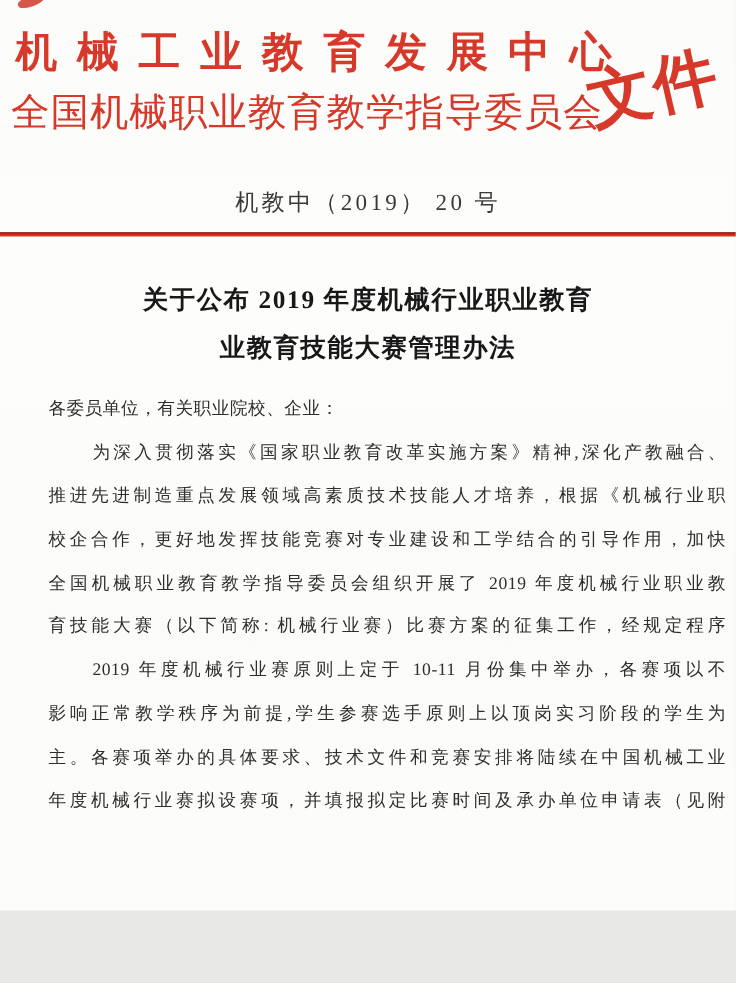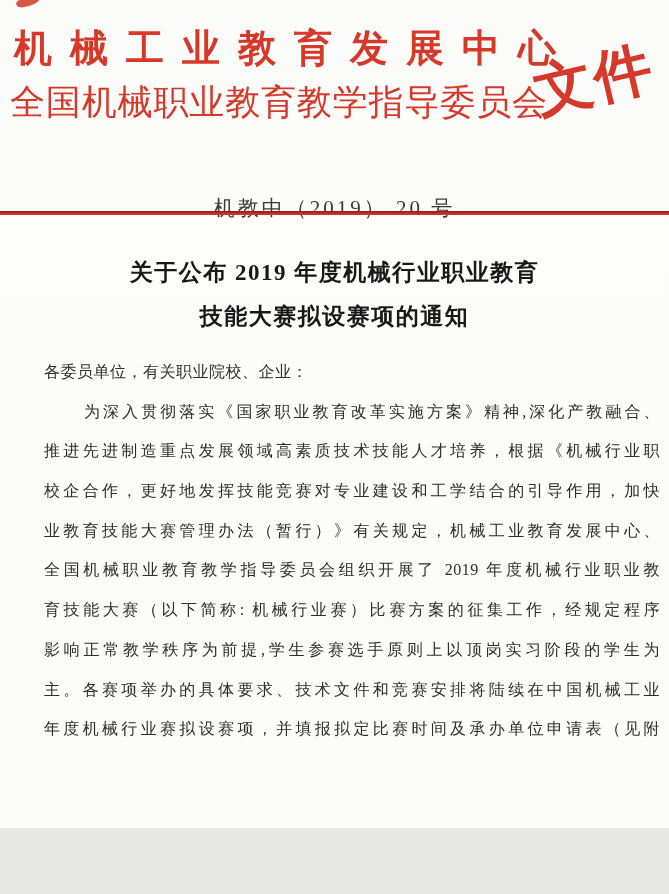--- a/index.html
+++ b/index.html
@@ -72,21 +72,20 @@
   }
   .doc-number {
     position: absolute;
     left: 0;
     top: 170px;
     width: 669px;
     text-align: center;
     font-size: 21px;
     color: #3a3a3a;
     letter-spacing: 3px;
-    margin-top: 24px;
   }
   .red-rule {
     position: absolute;
     left: 0;
     top: 211px;
     width: 669px;
     height: 4px;
     background: linear-gradient(180deg, #8c1d12, #c9281a 55%, #d8402c);
   }
   .doc-title {
@@ -133,29 +132,29 @@
   <div class="org-line2">全国机械职业教育教学指导委员会</div>
 
   <div class="doc-type">文件</div>
 
   <div class="doc-number">机教中（2019） 20 号</div>
 
   <div class="red-rule"></div>
 
   <div class="doc-title">
     <div>关于公布 2019 年度机械行业职业教育</div>
-    <div>技能大赛拟设赛项的通知</div>
+    <div>业教育技能大赛管理办法</div>
   </div>
 
   <div class="body-lines">
       <div class="body-line">各委员单位，有关职业院校、企业：</div>
       <div class="body-line indent justify">为深入贯彻落实《国家职业教育改革实施方案》精神,深化产教融合、</div>
       <div class="body-line justify">推进先进制造重点发展领域高素质技术技能人才培养，根据《机械行业职</div>
       <div class="body-line justify">校企合作，更好地发挥技能竞赛对专业建设和工学结合的引导作用，加快</div>
-      <div class="body-line justify">业教育技能大赛管理办法（暂行）》有关规定，机械工业教育发展中心、</div>
       <div class="body-line justify">全国机械职业教育教学指导委员会组织开展了 2019 年度机械行业职业教</div>
       <div class="body-line justify">育技能大赛（以下简称: 机械行业赛）比赛方案的征集工作，经规定程序</div>
+      <div class="body-line indent justify">2019 年度机械行业赛原则上定于 10-11 月份集中举办，各赛项以不</div>
       <div class="body-line justify">影响正常教学秩序为前提,学生参赛选手原则上以顶岗实习阶段的学生为</div>
       <div class="body-line justify">主。各赛项举办的具体要求、技术文件和竞赛安排将陆续在中国机械工业</div>
       <div class="body-line justify">年度机械行业赛拟设赛项，并填报拟定比赛时间及承办单位申请表（见附</div>
     </div>
 
 </div>
 
 </body></html>

